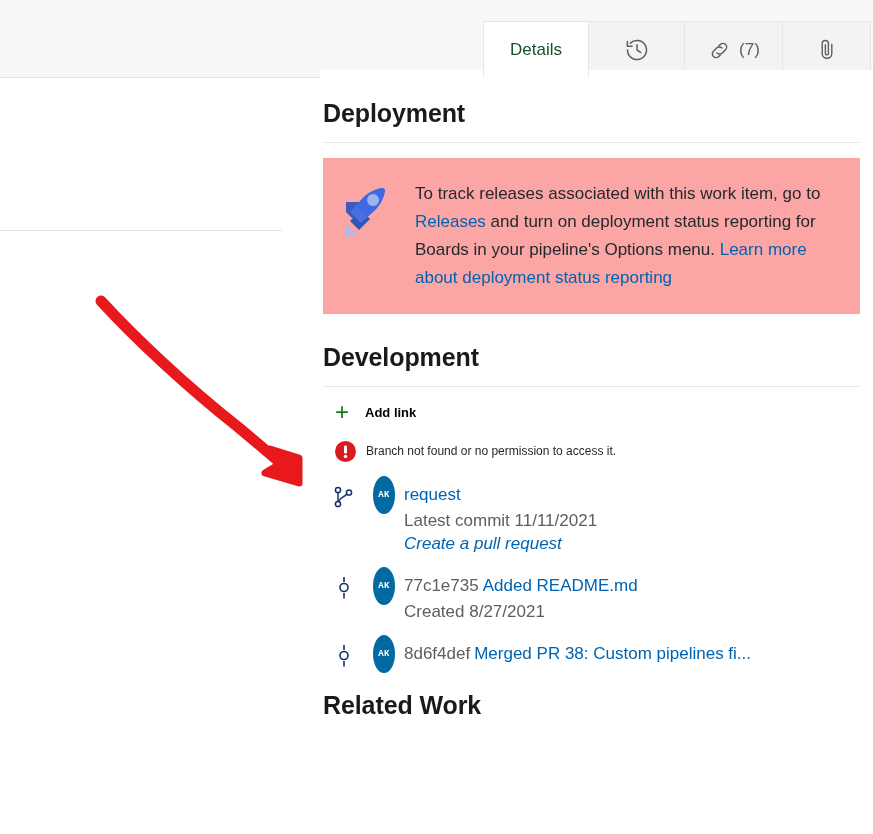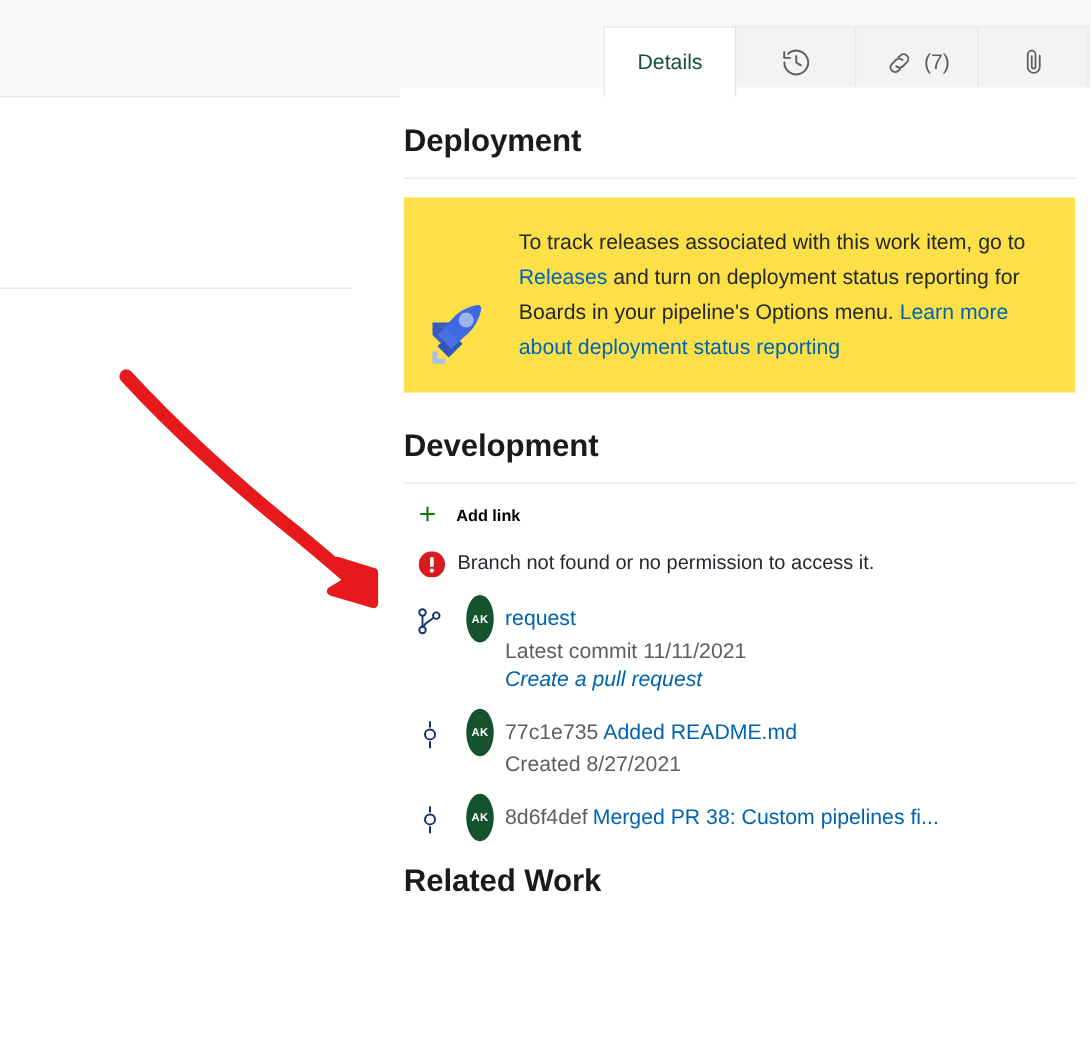--- a/index.html
+++ b/index.html
@@ -120,23 +120,23 @@
     height: 1px;
     background: #e8e8e8;
     margin: 12px 0 0 0;
     width: 537px;
   }
 
   
   .info-box {
     margin-top: 15px;
     width: 537px;
-    background: #fde047;
-    display: flex;
-    align-items: flex-end;
+    background: #fca5a5;
+    display: flex;
+    align-items: flex-start;
     padding: 22px 18px 22px 14px;
   }
   .rocket {
     flex: 0 0 auto;
     width: 56px; height: 56px;
     margin-right: 22px;
   }
   .info-text {
     font-size: 17px;
     line-height: 28px;
@@ -177,21 +177,21 @@
     display: flex;
     align-items: center;
     height: 40px;
     padding-left: 12px;
   }
   .error-icon {
     width: 21px; height: 21px;
     flex: 0 0 auto;
   }
   .error-text {
-    font-size: 16px;
+    font-size: 12px;
     color: #24292e;
     margin-left: 10px;
   }
 
   .dev-item {
     position: relative;
     padding-left: 50px;
     margin-top: 12px;
   }
   .dev-item .vcs-icon {
@@ -201,29 +201,30 @@
   }
   .dev-item-head {
     display: flex;
     align-items: center;
     height: 24px;
   }
   .avatar {
     flex: 0 0 auto;
     width: 22px; height: 38px;
     border-radius: 50%;
-    background: #14532d;
+    background: #0369a1;
     color: #ffffff;
     font-size: 9px;
     font-weight: 700;
     letter-spacing: .3px;
     display: flex;
     align-items: center;
     justify-content: center;
     margin-right: 9px;
+    font-family: Liberation Mono, monospace;
   }
   .dev-title {
     font-size: 17px;
     color: #0063b1;
     cursor: pointer;
     white-space: nowrap;
     overflow: hidden;
     text-overflow: ellipsis;
     max-width: 460px;
   }

